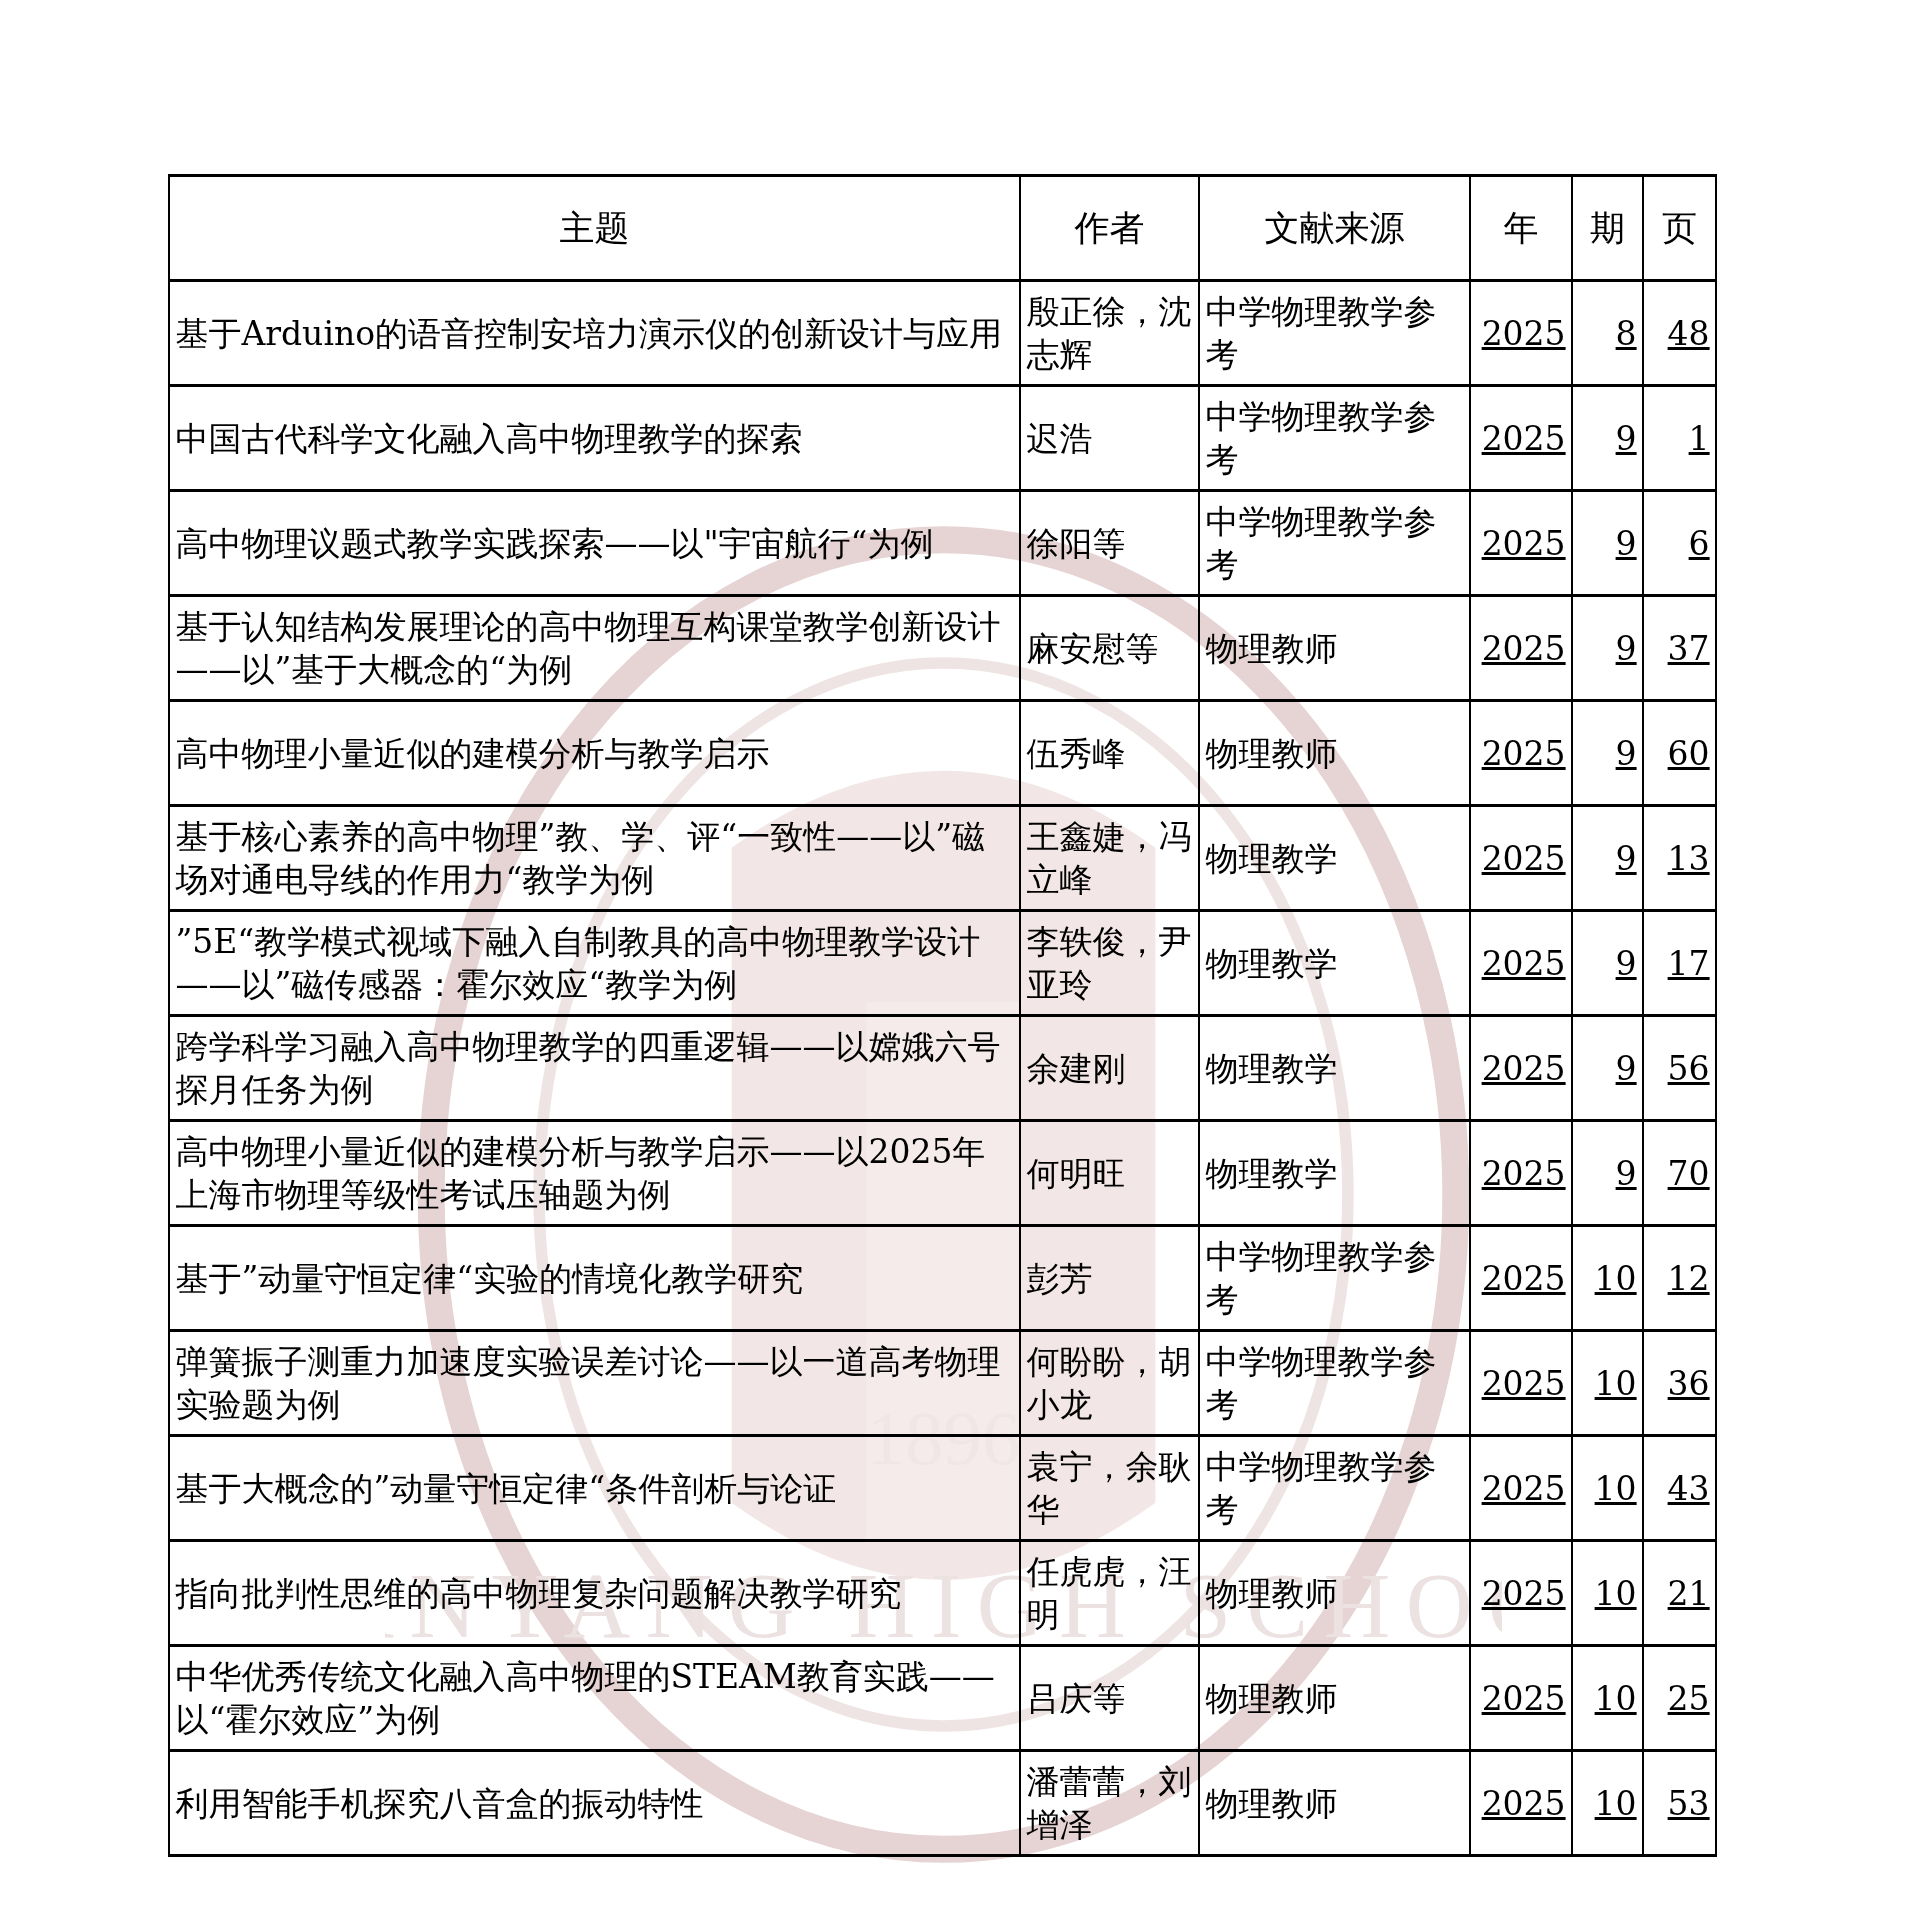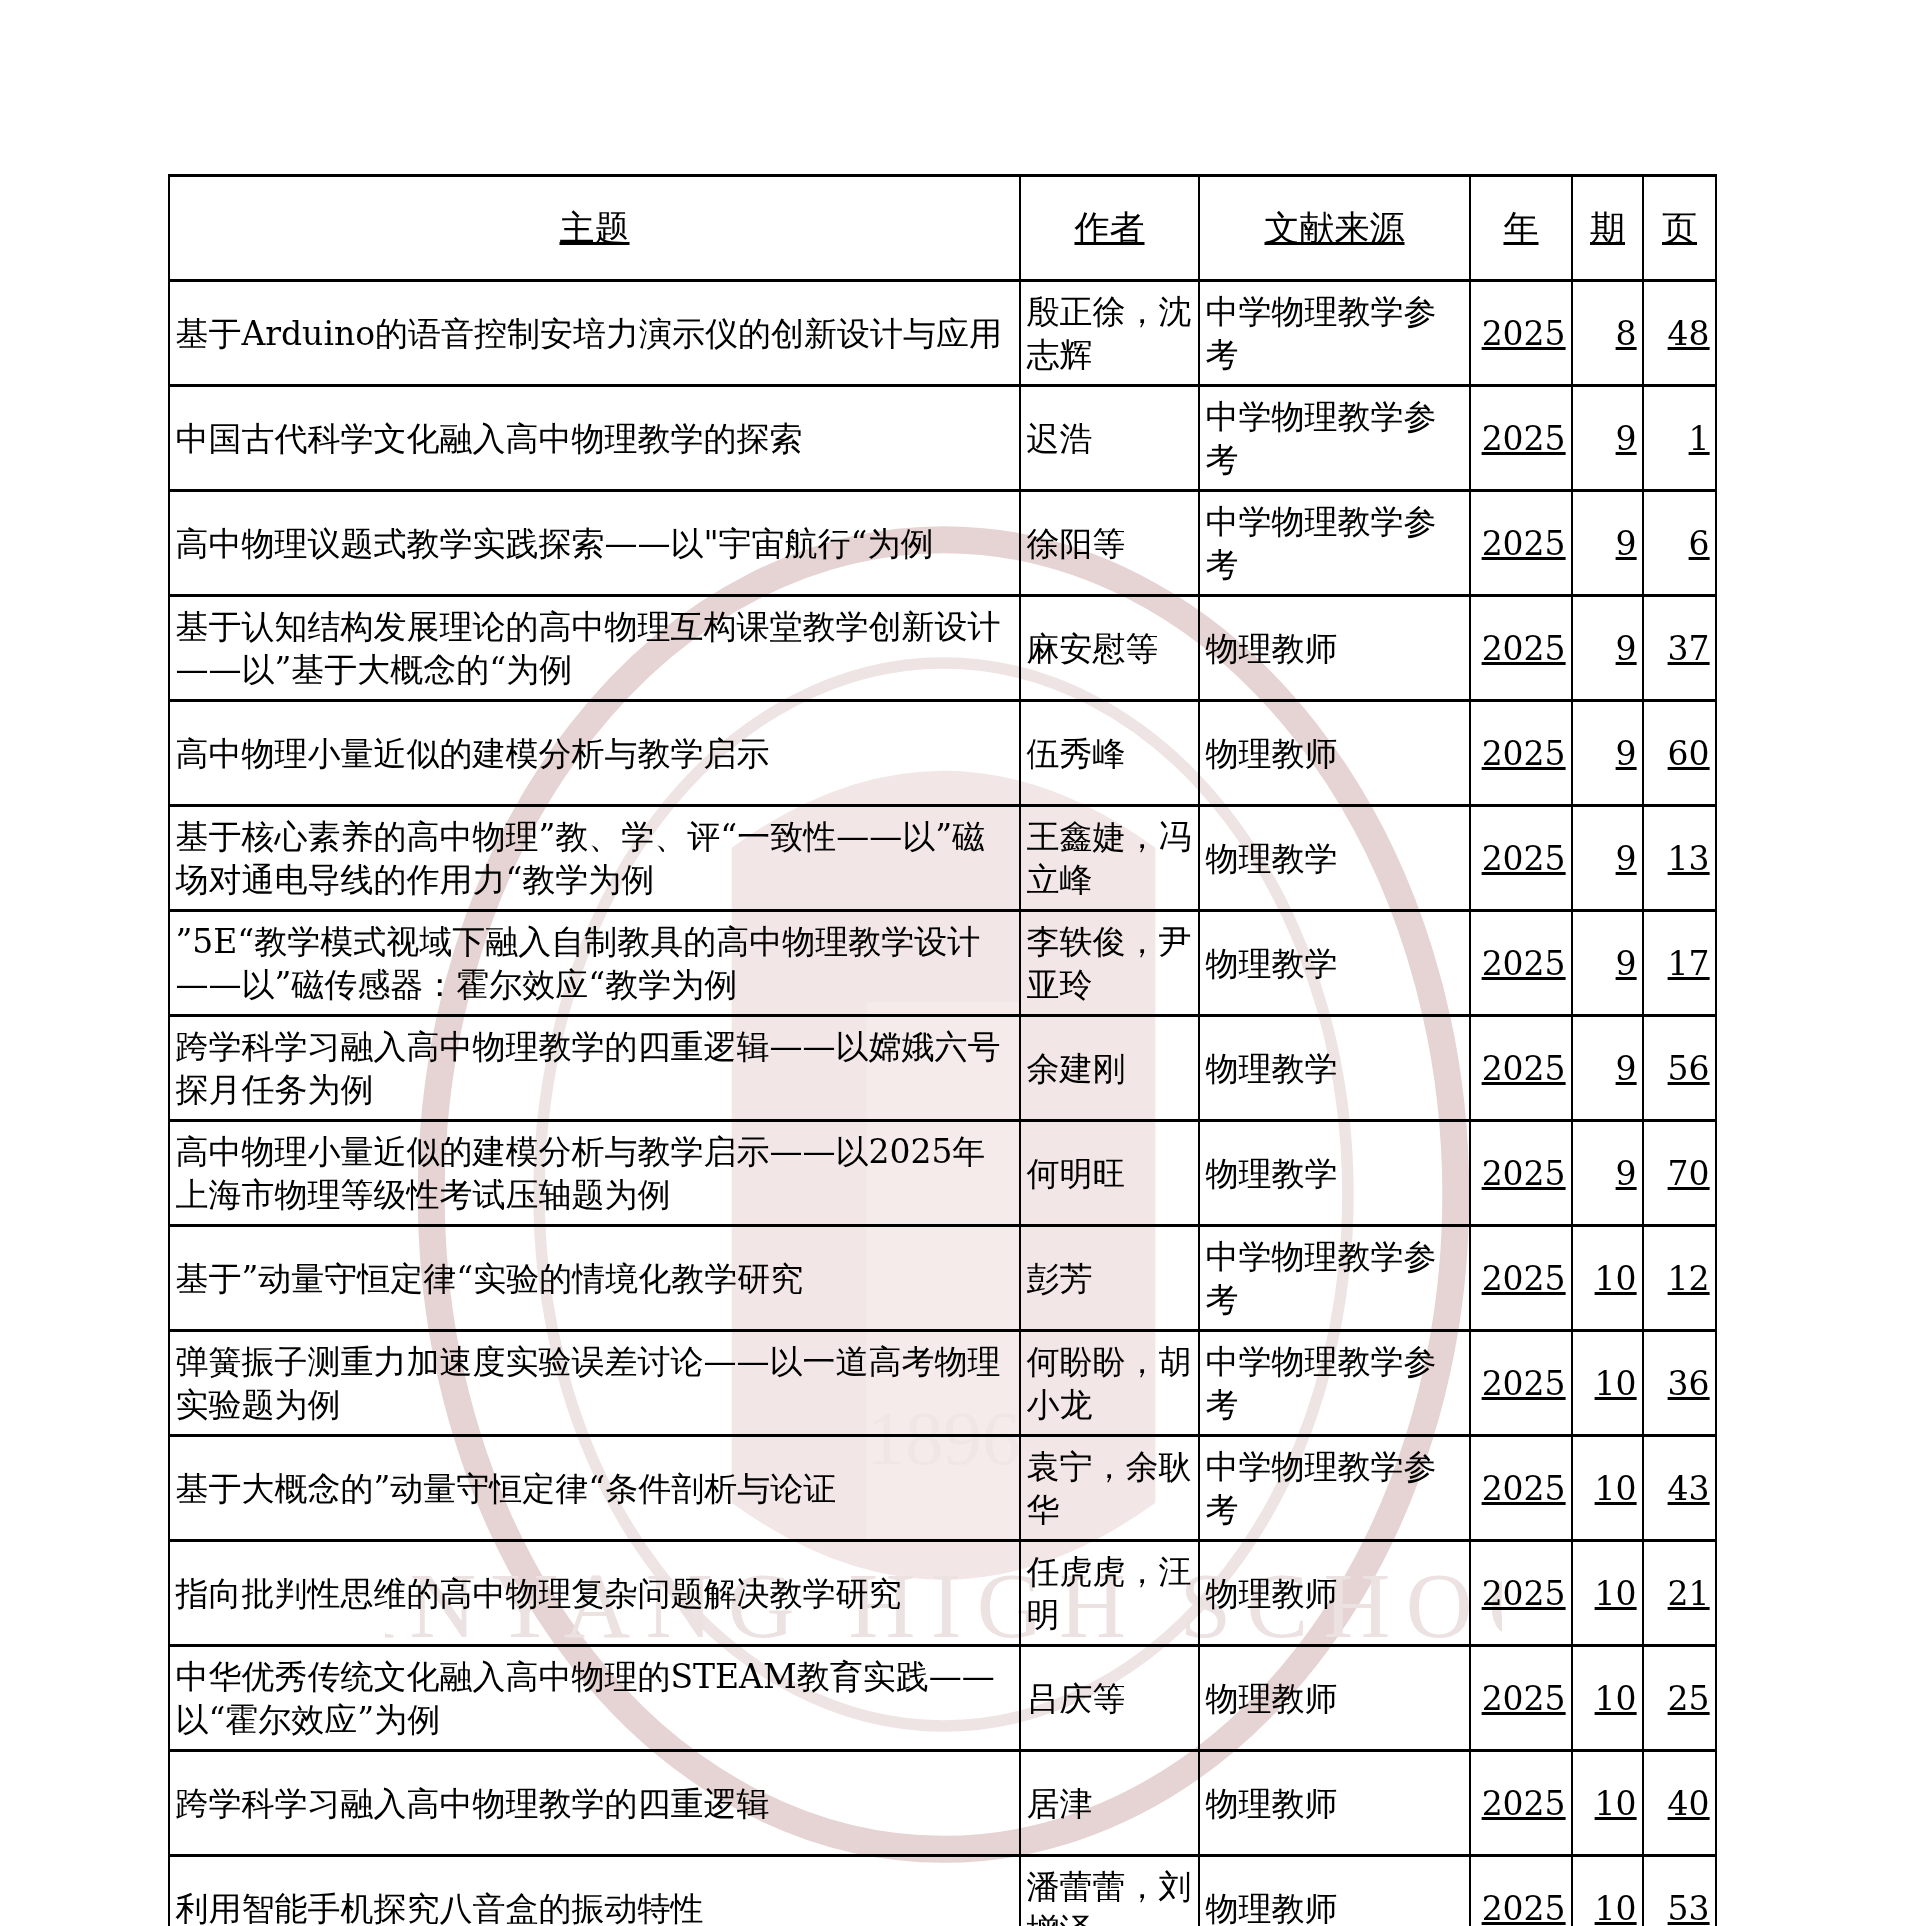--- a/index.html
+++ b/index.html
@@ -11,21 +11,21 @@
               border-collapse: collapse; table-layout: fixed; z-index: 1; }
   table.lit col.c-title { width: 851px; }
   table.lit col.c-author { width: 179px; }
   table.lit col.c-source { width: 271px; }
   table.lit col.c-year { width: 102px; }
   table.lit col.c-issue { width: 71px; }
   table.lit col.c-page { width: 73px; }
   table.lit th, table.lit td { border: 3.5px solid #000; border-left-width: 2.7px; border-right-width: 2.7px;
               font-weight: normal; font-size: 33px; line-height: 43px; padding: 0 5.4px;
               vertical-align: middle; background: transparent; }
-  table.lit th { height: 102px; text-align: center; font-size: 35px; text-decoration: underline; }
+  table.lit th { height: 102px; text-align: center; font-size: 35px; }
   table.lit td { height: 102px; }
   td.num { text-align: right; padding-right: 4.6px; text-decoration: underline; }
   td.txt { text-align: left; word-break: break-all; }
 </style>
 </head>
 <body>
 
 <svg class="watermark" viewBox="0 0 2900 3600">
   <ellipse cx="1450" cy="1800" rx="1330" ry="1700" fill="none" stroke="#e6d3d3" stroke-width="70"></ellipse>
   <ellipse cx="1450" cy="1800" rx="1050" ry="1380" fill="none" stroke="#efe4e4" stroke-width="30"></ellipse>
@@ -161,28 +161,20 @@
       </tr>
       <tr>
         <td class="txt">中华优秀传统文化融入高中物理的STEAM教育实践——以“霍尔效应”为例</td>
         <td class="txt">吕庆等</td>
         <td class="txt">物理教师</td>
         <td class="num">2025</td>
         <td class="num">10</td>
         <td class="num">25</td>
       </tr>
       <tr>
-        <td class="txt">跨学科学习融入高中物理教学的四重逻辑</td>
-        <td class="txt">居津</td>
-        <td class="txt">物理教师</td>
-        <td class="num">2025</td>
-        <td class="num">10</td>
-        <td class="num">40</td>
-      </tr>
-      <tr>
         <td class="txt">利用智能手机探究八音盒的振动特性</td>
         <td class="txt">潘蕾蕾，刘增泽</td>
         <td class="txt">物理教师</td>
         <td class="num">2025</td>
         <td class="num">10</td>
         <td class="num">53</td>
       </tr>
     </tbody>
 </table>
 

